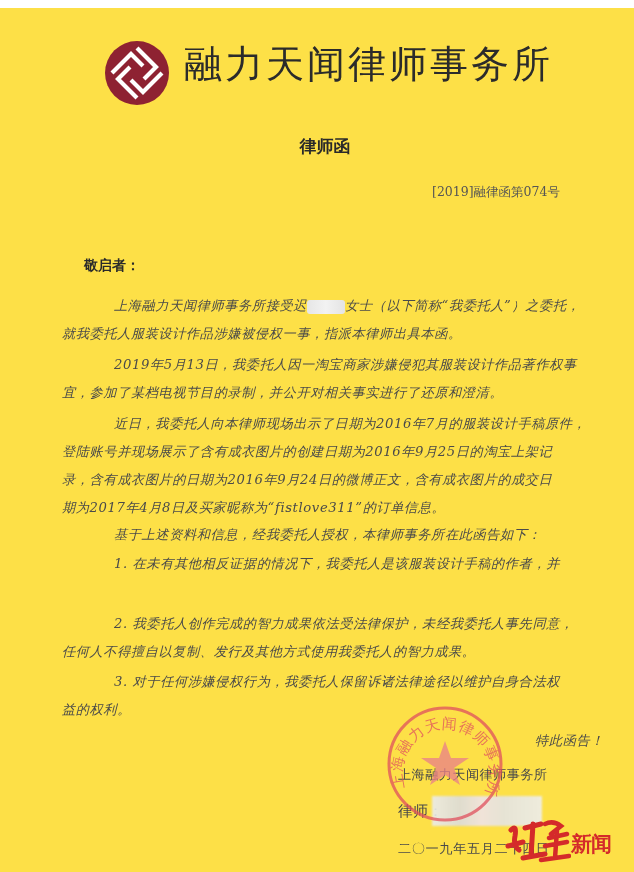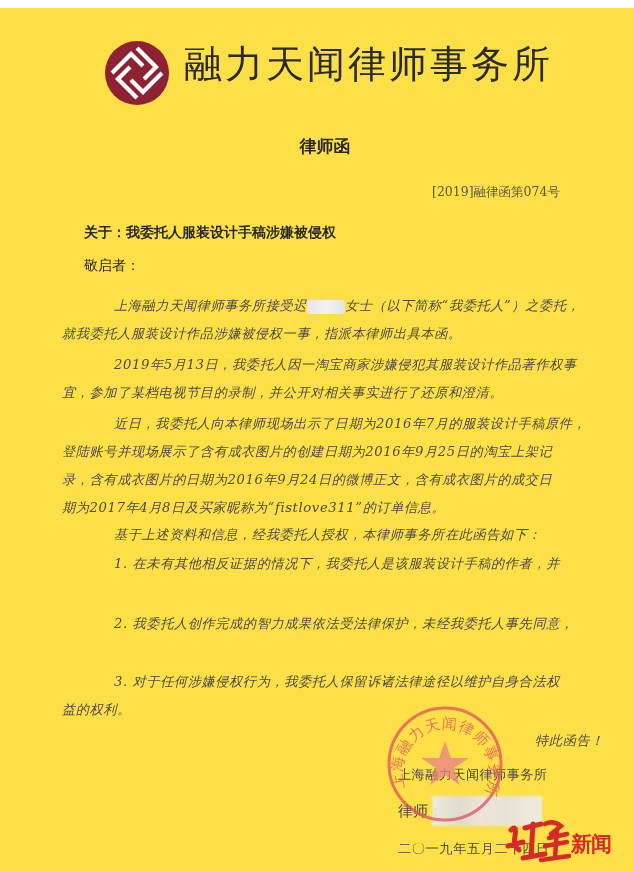--- a/index.html
+++ b/index.html
@@ -77,21 +77,21 @@
       font-family: "DejaVu Sans", "Liberation Sans", sans-serif;
       font-weight: bold;
       font-size: 14px;
       color: #2a2a2a;
       white-space: nowrap;
     }
     .salutation {
       position: absolute;
       left: 84px; top: 249px;
       font-family: "DejaVu Sans", "Liberation Sans", sans-serif;
-      font-weight: normal;
+      font-weight: bold;
       font-size: 14px;
       color: #2a2a2a;
     }
     .body-text {
       position: absolute;
       left: 84px;
       width: 520px;
       font-size: 13.2px;
       line-height: 28px;
       color: #4a4a4a;
@@ -192,21 +192,20 @@
         <path d="M58 33 L39 52 L27 40"></path>
         <path d="M33 58 L14 39 L26 27"></path>
         <path d="M8 33 L27 14 L39 26"></path>
       </g>
     </svg>
     <div class="firm-cn">融力天闻律师事务所</div>
   </div>
 
   <div class="doc-title">律师函</div>
   <div class="ref-no">[2019]融律函第074号</div>
-  <div class="subject">关于：我委托人服装设计手稿涉嫌被侵权</div>
   <div class="salutation">敬启者：</div>
 
   <div class="body-text p1">
     <span class="line indent"><span>上海融力天闻律师事务所接受迟</span><span class="redact"></span><span>女士（以下简称“我委托人”）之委托，</span></span>
     <span class="line" style="margin-left:-22px">就我委托人服装设计作品涉嫌被侵权一事，指派本律师出具本函。</span>
   </div>
 
   <div class="body-text p2">
     <span class="line indent">2019年5月13日，我委托人因一淘宝商家涉嫌侵犯其服装设计作品著作权事</span>
     <span class="line" style="margin-left:-22px">宜，参加了某档电视节目的录制，并公开对相关事实进行了还原和澄清。</span>
@@ -222,20 +221,21 @@
   <div class="body-text p4">
     <span class="line indent">基于上述资料和信息，经我委托人授权，本律师事务所在此函告如下：</span>
   </div>
 
   <div class="body-text p5">
     <span class="line indent">1. 在未有其他相反证据的情况下，我委托人是该服装设计手稿的作者，并</span>
   </div>
 
   <div class="body-text p6">
     <span class="line indent">2. 我委托人创作完成的智力成果依法受法律保护，未经我委托人事先同意，</span>
+    <span class="line" style="margin-left:-22px">任何人不得擅自以复制、发行及其他方式使用我委托人的智力成果。</span>
   </div>
 
   <div class="body-text p7">
     <span class="line indent">3. 对于任何涉嫌侵权行为，我委托人保留诉诸法律途径以维护自身合法权</span>
     <span class="line" style="margin-left:-22px">益的权利。</span>
   </div>
 
   <div class="body-text p8">
     <span class="line indent">特此函告！</span>
   </div>

